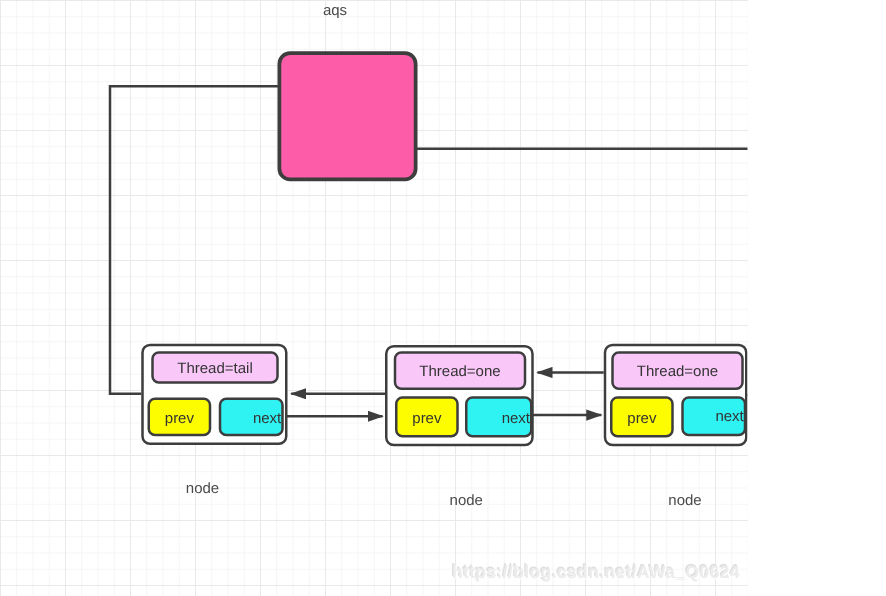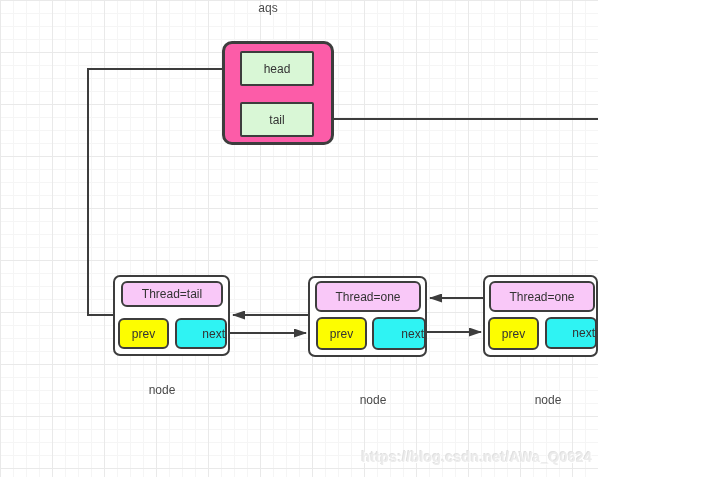--- a/index.html
+++ b/index.html
@@ -55,26 +55,20 @@
     <path d="M 598 316 L 627 316 L 627 119 L 319 119" marker-end="url(#ah)"></path>
     <path d="M 308 315 L 233 315" marker-end="url(#ah)"></path>
     <path d="M 227 333 L 306 333" marker-end="url(#ah)"></path>
     <path d="M 483 298 L 430 298" marker-end="url(#ah)"></path>
     <path d="M 425 332 L 481 332" marker-end="url(#ah)"></path>
   </svg>
 
   <div class="float-label" style="left:238px;top:1px;width:60px;">aqs</div>
 
   <div class="aqs-container">
-    <div class="box pointer-box" style="left:15px;top:7px;width:74px;height:35px;">
-      <span>head</span>
-    </div>
-    <div class="box pointer-box" style="left:15px;top:58px;width:74px;height:35px;">
-      <span>tail</span>
-    </div>
   </div>
 
   <div class="box node-box" style="left:113px;top:275px;width:117px;height:81px;">
     <div class="box thread-box" style="left:6px;top:4px;width:102px;height:26px;">
       <span>Thread=tail</span>
     </div>
     <div class="box prev-box" style="left:3px;top:41px;width:51px;height:31px;">
       <span>prev</span>
     </div>
     <div class="box next-box" style="left:60px;top:41px;width:52px;height:31px;">

